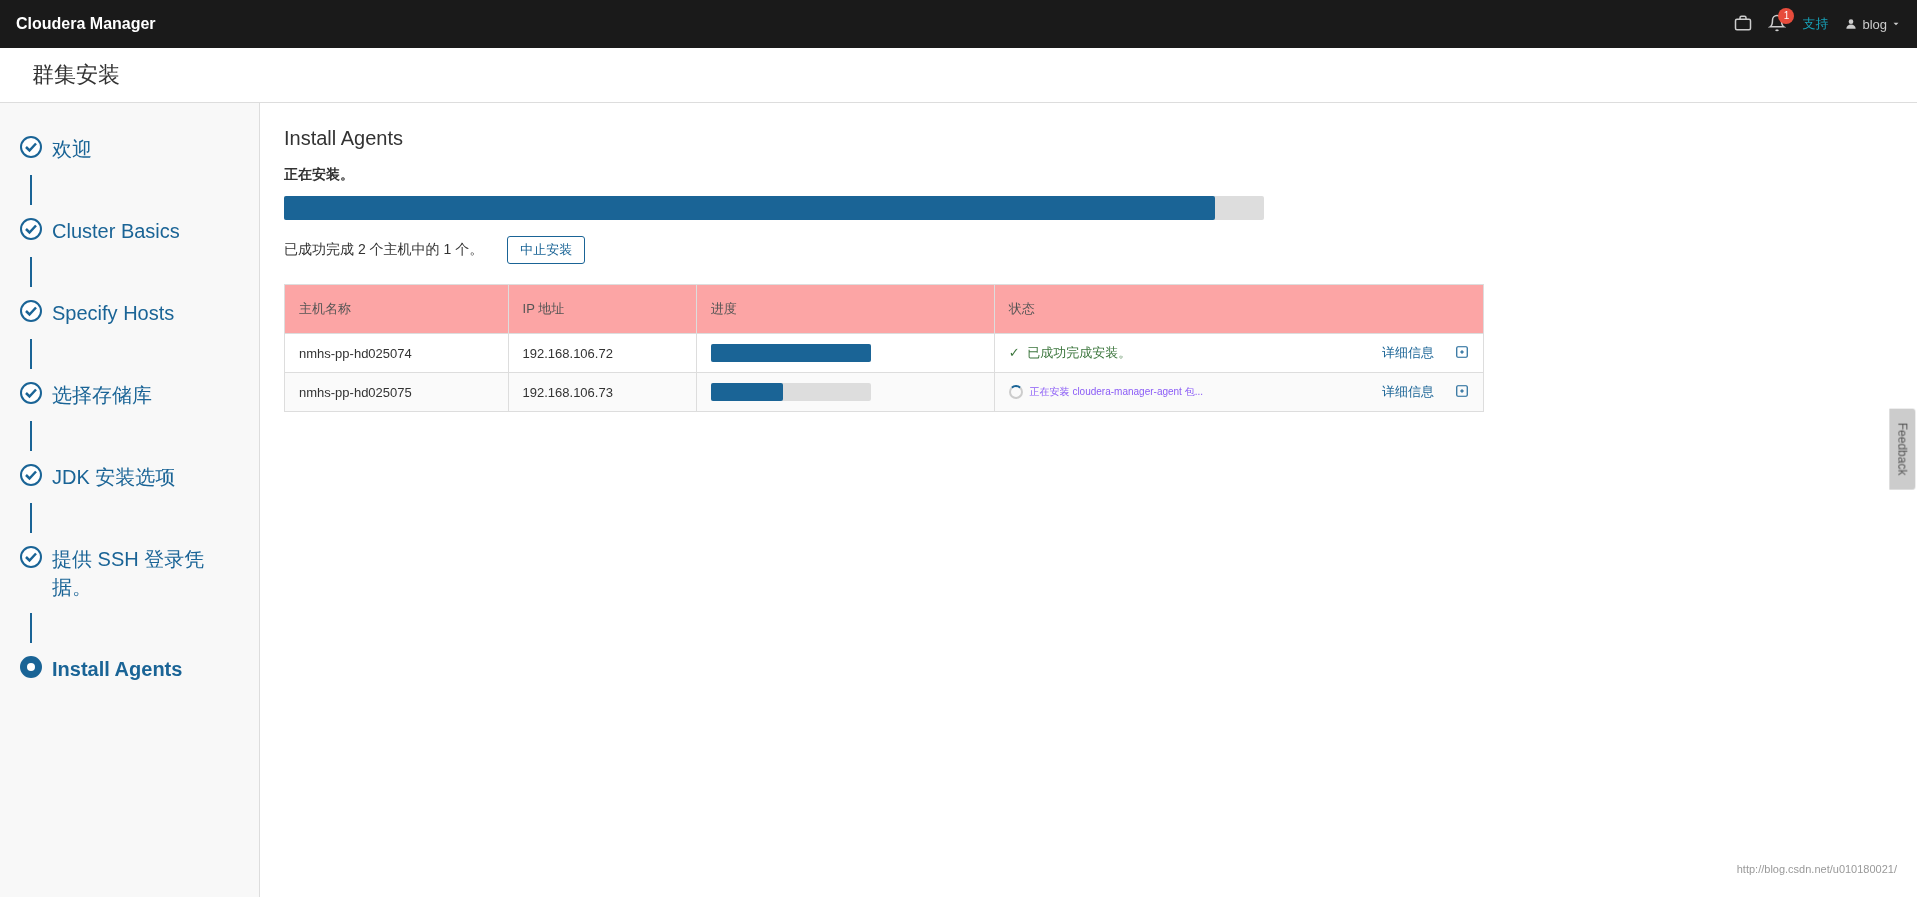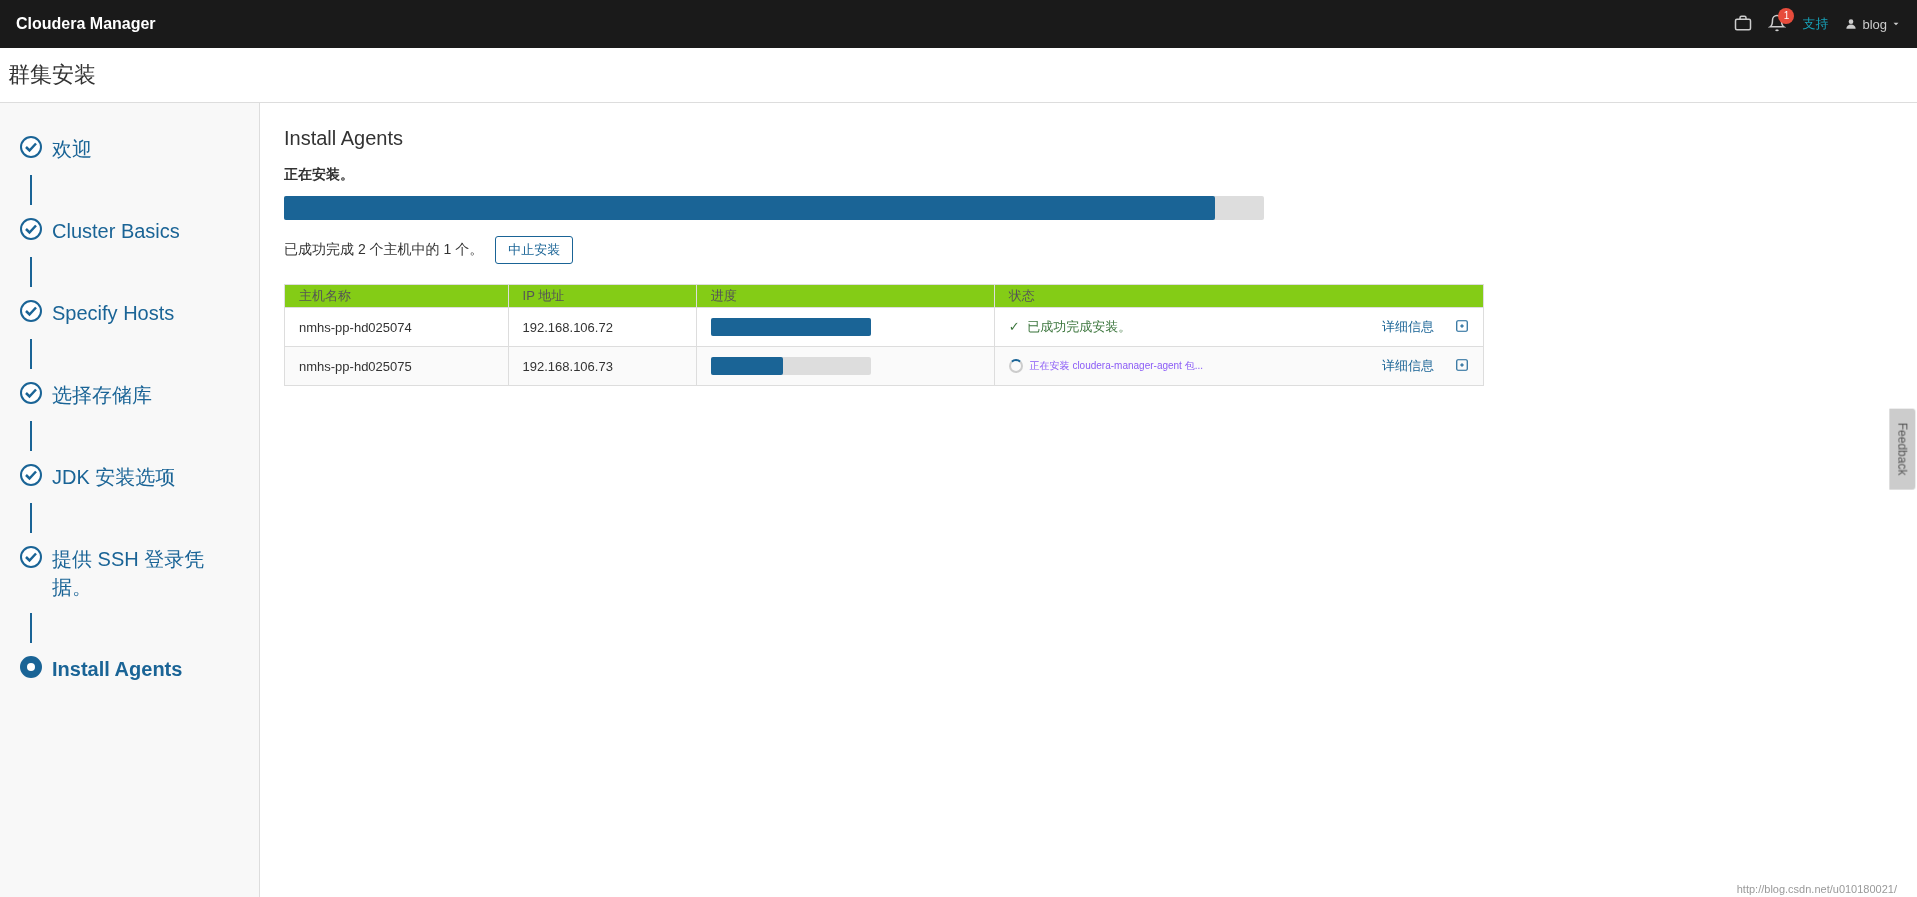--- a/index.html
+++ b/index.html
@@ -43,21 +43,21 @@
       font-size: 10px;
       display: flex;
       align-items: center;
       justify-content: center;
     }
     .nav-link { color: #17a2b8; cursor: pointer; text-decoration: none; }
 
     
     .page-header {
       background: #fff;
-      padding: 12px 8px;
+      padding: 12px 32px;
       border-bottom: 1px solid #ddd;
     }
     .page-title {
       font-size: 22px;
       font-weight: normal;
       color: #333;
     }
 
     
     .main-layout {
@@ -151,21 +151,21 @@
     }
     .progress-bar {
       height: 100%;
       background: #1a6496;
       border-radius: 2px;
     }
 
     .completion-row {
       display: flex;
       align-items: center;
-      gap: 12px;
+      gap: 24px;
       margin-bottom: 20px;
     }
     .completion-text {
       font-size: 14px;
       color: #333;
     }
     .abort-btn {
       background: #fff;
       border: 1px solid #1a6496;
       color: #1a6496;
@@ -176,23 +176,23 @@
     }
 
     
     .hosts-table {
       width: 100%;
       max-width: 1200px;
       border-collapse: collapse;
       border: 1px solid #ddd;
     }
     .hosts-table th {
-      background: #84cc16;
+      background: #fca5a5;
       border: 1px solid #ddd;
-      padding: 2px 14px;
+      padding: 15px 14px;
       text-align: left;
       font-weight: normal;
       color: #555;
       font-size: 13px;
     }
     .hosts-table td {
       border: 1px solid #ddd;
       padding: 10px 14px;
       font-size: 13px;
       color: #333;
@@ -236,21 +236,21 @@
       color: #555;
       padding: 6px 14px;
       font-size: 12px;
       cursor: pointer;
       border-radius: 3px 3px 0 0;
       writing-mode: horizontal-tb;
     }
 
     .bottom-url {
       position: fixed;
-      bottom: 2px;
+      bottom: 22px;
       right: 20px;
       font-size: 11px;
       color: #999;
     }
 
     .spinner {
       display: inline-block;
       width: 14px;
       height: 14px;
       border: 2px solid #ccc;

